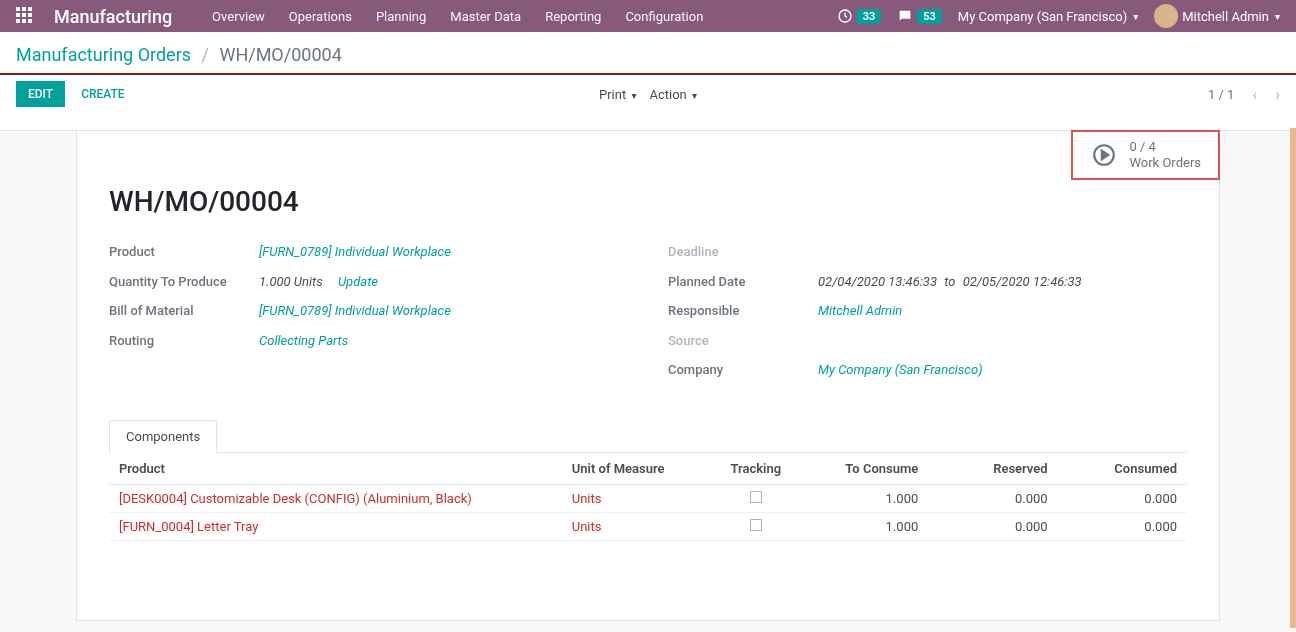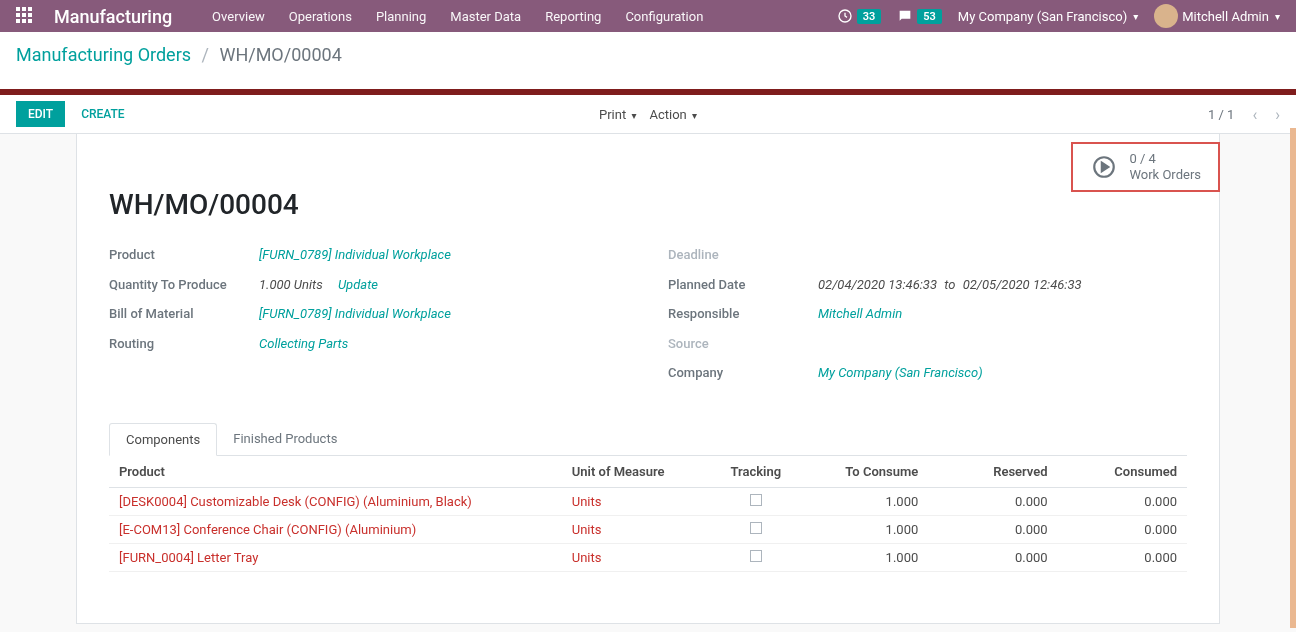--- a/index.html
+++ b/index.html
@@ -12,40 +12,40 @@
 .brand { font-size: 18px; font-weight: 500; margin-right: 40px; }
 .nav-menu { display: flex; gap: 24px; font-size: 13px; }
 .nav-menu a { color: #fff; text-decoration: none; cursor: pointer; opacity: 0.95; }
 .nav-right { margin-left: auto; display: flex; align-items: center; gap: 16px; font-size: 13px; }
 .badge-pill { background: #00a09d; color: #fff; border-radius: 2px; padding: 1px 6px; font-size: 11px; font-weight: 600; }
 .nav-icon-btn { display: flex; align-items: center; gap: 4px; cursor: pointer; }
 .avatar { width: 24px; height: 24px; border-radius: 50%; background: #d9b38c; }
 .caret { font-size: 10px; margin-left: 2px; }
 
 
-.breadcrumb-row { background: #fff; padding: 12px 16px 24px; border-bottom: 6px solid #7f1d1d; }
+.breadcrumb-row { background: #fff; padding: 12px 16px 8px; border-bottom: 2px solid #7f1d1d; }
 .breadcrumb { font-size: 18px; color: #6c757d; }
 .breadcrumb a { color: #00a09d; text-decoration: none; cursor: pointer; }
 .breadcrumb-sep { padding: 0 6px; color: #adb5bd; }
 
 
-.toolbar { background: #fff; display: flex; align-items: center; padding: 6px 16px 6px; border-bottom: 1px solid #dee2e6; }
+.toolbar { background: #fff; display: flex; align-items: center; padding: 6px 16px 23px; border-bottom: 1px solid #dee2e6; }
 .btn { padding: 6px 12px; font-size: 12px; font-weight: 500; cursor: pointer; border: none; margin-right: 12px; }
 .btn-primary { background: #00a09d; color: #fff; text-transform: uppercase; }
 .btn-link { background: transparent; color: #00a09d; text-transform: uppercase; padding: 6px 4px; }
 .toolbar-actions { margin-left: auto; display: flex; align-items: center; gap: 20px; }
 .toolbar-center { position: absolute; left: 50%; transform: translateX(-50%); display: flex; gap: 13px; font-size: 13px; color: #4c4c4c; }
 .toolbar-center span { cursor: pointer; }
 .pager { color: #6c757d; display: flex; align-items: center; gap: 18px; }
 .pager-nav { font-size: 16px; color: #adb5bd; cursor: pointer; }
 
 
 .sheet-bg { padding: 0; }
 .sheet { background: #fff; margin: 0 76px 0 76px; border: 1px solid #dee2e6; border-top: none; padding: 0 0 30px 0; position: relative; min-height: 490px; }
-.stat-button-box { position: absolute; right: 0; top: 9px; display: flex; }
+.stat-button-box { position: absolute; right: 0; top: 0; display: flex; }
 .stat-button { border-left: 1px solid #dee2e6; border-bottom: 1px solid #dee2e6; padding: 8px 18px; display: flex; align-items: center; gap: 12px; cursor: pointer; background: #fff; }
 .stat-button.highlighted { outline: 2px solid #d9534f; outline-offset: -1px; }
 .stat-icon { width: 26px; height: 26px; color: #6c757d; }
 .stat-text { line-height: 1.2; color: #6c757d; font-size: 13px; }
 .stat-text .top { font-weight: 400; }
 
 .form-body { padding: 24px 32px 0; }
 .record-title { font-size: 28px; font-weight: 500; color: #212529; margin: 30px 0 24px; }
 .fields-grid { display: flex; gap: 40px; margin-bottom: 30px; }
 .fields-col { flex: 1; }
@@ -214,21 +214,20 @@
           </div>
           <div class="field-row">
             <div class="field-label">Company</div>
             <div class="field-value"><a>My Company (San Francisco)</a></div>
           </div>
         </div>
       </div>
 
       <div class="tabs">
         <div class="tab active">Components</div>
-        <div class="tab">Finished Products</div>
       </div>
 
       <table class="table">
         <thead>
           <tr>
             <th style="width:42%">Product</th>
             <th style="width:14%">Unit of Measure</th>
             <th class="center" style="width:8%">Tracking</th>
             <th class="num" style="width:12%">To Consume</th>
             <th class="num" style="width:12%">Reserved</th>
@@ -238,28 +237,20 @@
         <tbody id="components-body">
             <tr>
               <td><a class="product-link">[DESK0004] Customizable Desk (CONFIG) (Aluminium, Black)</a></td>
               <td><span class="unit-link">Units</span></td>
               <td class="center"><span class="checkbox"></span></td>
               <td class="num">1.000</td>
               <td class="num">0.000</td>
               <td class="num">0.000</td>
             </tr>
             <tr>
-              <td><a class="product-link">[E-COM13] Conference Chair (CONFIG) (Aluminium)</a></td>
-              <td><span class="unit-link">Units</span></td>
-              <td class="center"><span class="checkbox"></span></td>
-              <td class="num">1.000</td>
-              <td class="num">0.000</td>
-              <td class="num">0.000</td>
-            </tr>
-            <tr>
               <td><a class="product-link">[FURN_0004] Letter Tray</a></td>
               <td><span class="unit-link">Units</span></td>
               <td class="center"><span class="checkbox"></span></td>
               <td class="num">1.000</td>
               <td class="num">0.000</td>
               <td class="num">0.000</td>
             </tr>
           </tbody>
       </table>
     </div>

